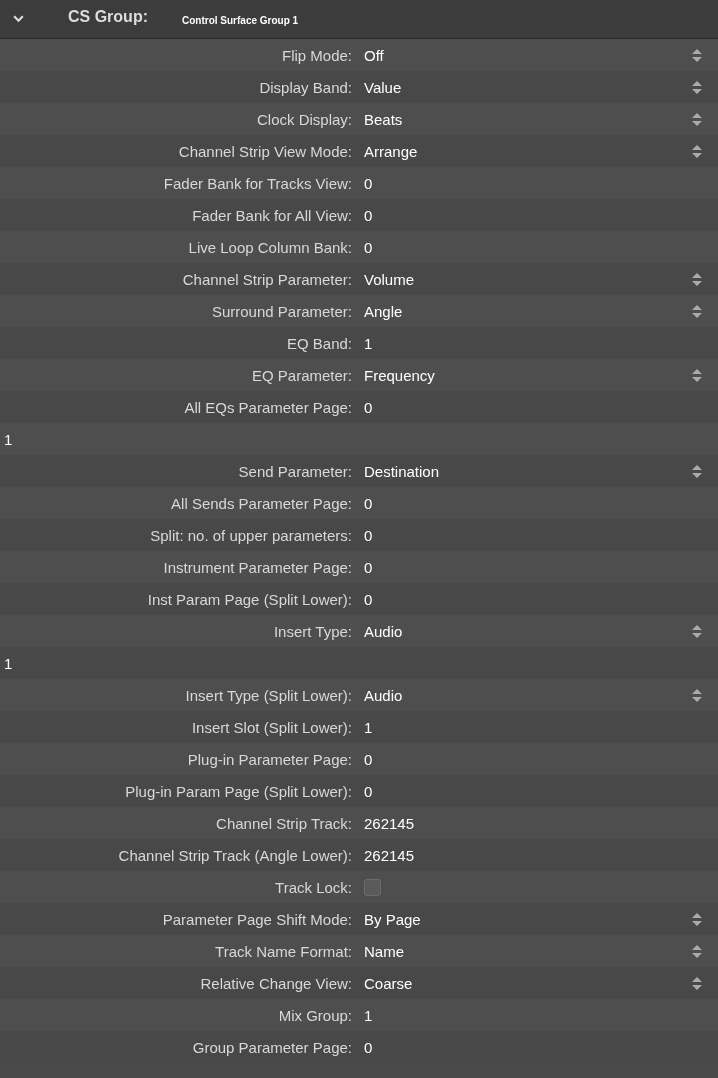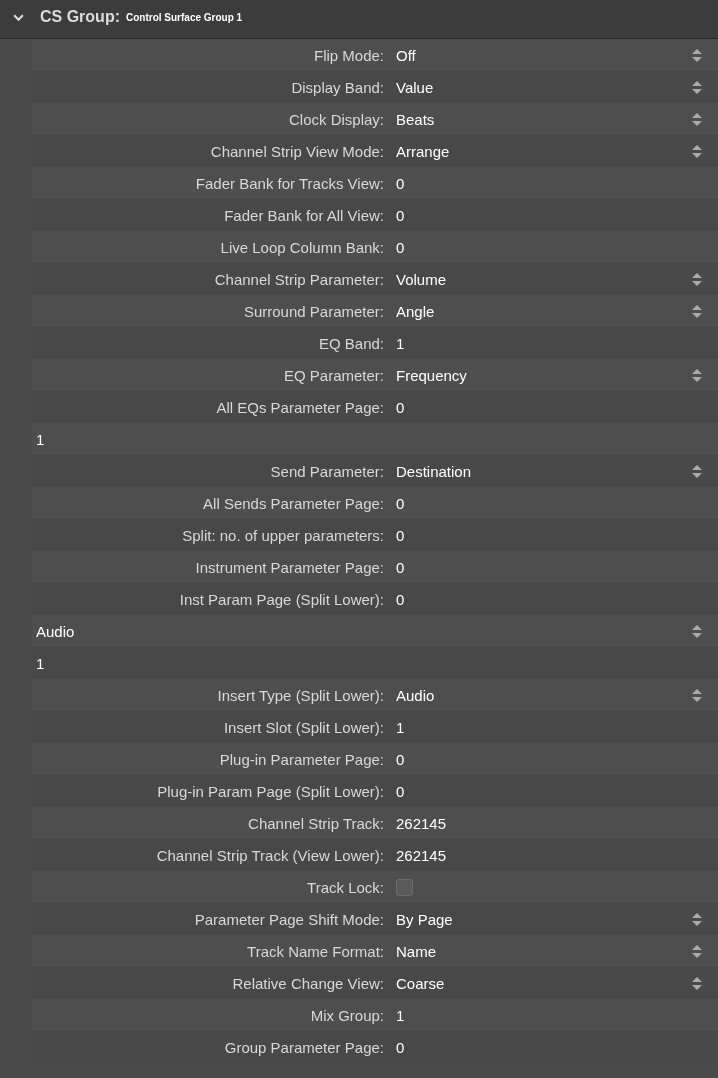--- a/index.html
+++ b/index.html
@@ -9,24 +9,25 @@
     }
     body {
       font-family: -apple-system, BlinkMacSystemFont, "Helvetica Neue", sans-serif;
       background: #4a4a4a;
       color: #ddd;
       font-size: 14.5px;
       width: 718px;
     }
     .header {
       display: flex;
-      align-items: center;
+      align-items: flex-end;
       padding: 8px 10px 12px 10px;
       background: #3c3c3c;
       border-bottom: 1px solid #2a2a2a;
+      gap: 28px;
     }
     .chevron {
       width: 16px;
       height: 16px;
       margin-right: 14px;
       display: flex;
       align-items: center;
       justify-content: center;
     }
     .chevron svg {
@@ -45,21 +46,20 @@
     .header-value {
       color: #fff;
       font-size: 10px;
       font-weight: 600;
     }
     .row {
       display: flex;
       align-items: center;
       height: 32px;
       padding: 0 12px 0 0;
-      margin-left: 32px;
     }
     .row:nth-child(odd) {
       background: #4e4e4e;
     }
     .row:nth-child(even) {
       background: #484848;
     }
     .label {
       flex: 0 0 360px;
       text-align: right;
@@ -258,20 +258,21 @@
         <span class="value">0</span>
       </div>
     </div>
     <div class="row">
       <div class="label">Inst Param Page (Split Lower):</div>
       <div class="value-cell">
         <span class="value">0</span>
       </div>
     </div>
     <div class="row">
+      <div class="label">Insert Type:</div>
       <div class="value-cell">
         <span class="value">Audio</span>
         <div class="stepper">
           <div class="stepper-up"></div>
           <div class="stepper-down"></div>
         </div>
       </div>
     </div>
     <div class="row">
       <div class="value-cell">
@@ -306,21 +307,21 @@
         <span class="value">0</span>
       </div>
     </div>
     <div class="row">
       <div class="label">Channel Strip Track:</div>
       <div class="value-cell">
         <span class="value">262145</span>
       </div>
     </div>
     <div class="row">
-      <div class="label">Channel Strip Track (View Lower):</div>
+      <div class="label">Channel Strip Track (Angle Lower):</div>
       <div class="value-cell">
         <span class="value">262145</span>
       </div>
     </div>
     <div class="row">
       <div class="label">Track Lock:</div>
       <div class="value-cell">
         <div class="checkbox"></div>
       </div>
     </div>

